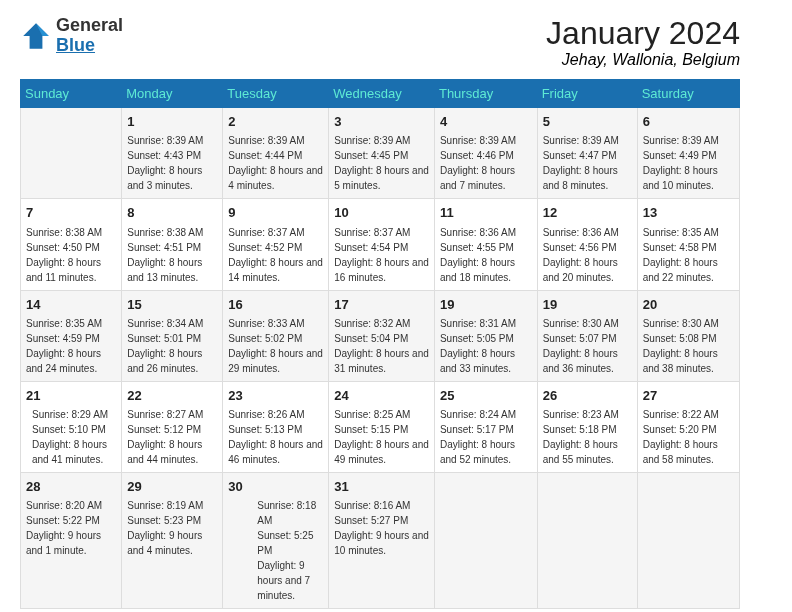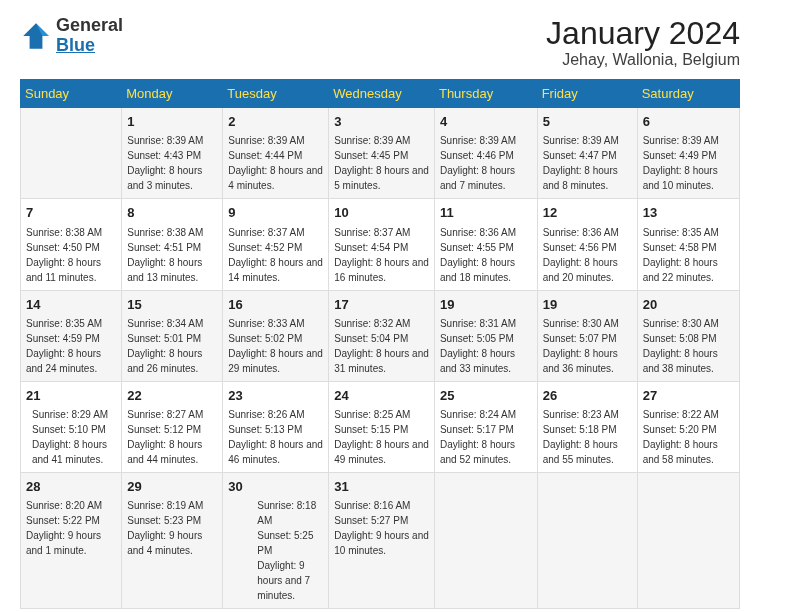--- a/index.html
+++ b/index.html
@@ -50,30 +50,31 @@
       text-align: right;
     }
     .month-title {
       font-size: 32px;
       font-weight: 300;
       color: #222;
       line-height: 1.1;
     }
     .subtitle {
       font-size: 16px;
-      color: #404040;
+      color: #000000;
+      font-style: italic;
     }
     .calendar {
       width: 100%;
       border-collapse: collapse;
       font-size: 10.5px;
     }
     .calendar thead th {
       background-color: #1a6faf;
-      color: #fde047;
+      color: #5eead4;
       padding: 6px 4px;
       text-align: left;
       font-size: 13px;
       font-weight: normal;
       border: 1px solid #1a6faf;
     }
     .calendar tbody td {
       vertical-align: top;
       padding: 5px 5px 5px 5px;
       border: 1px solid #ddd;

